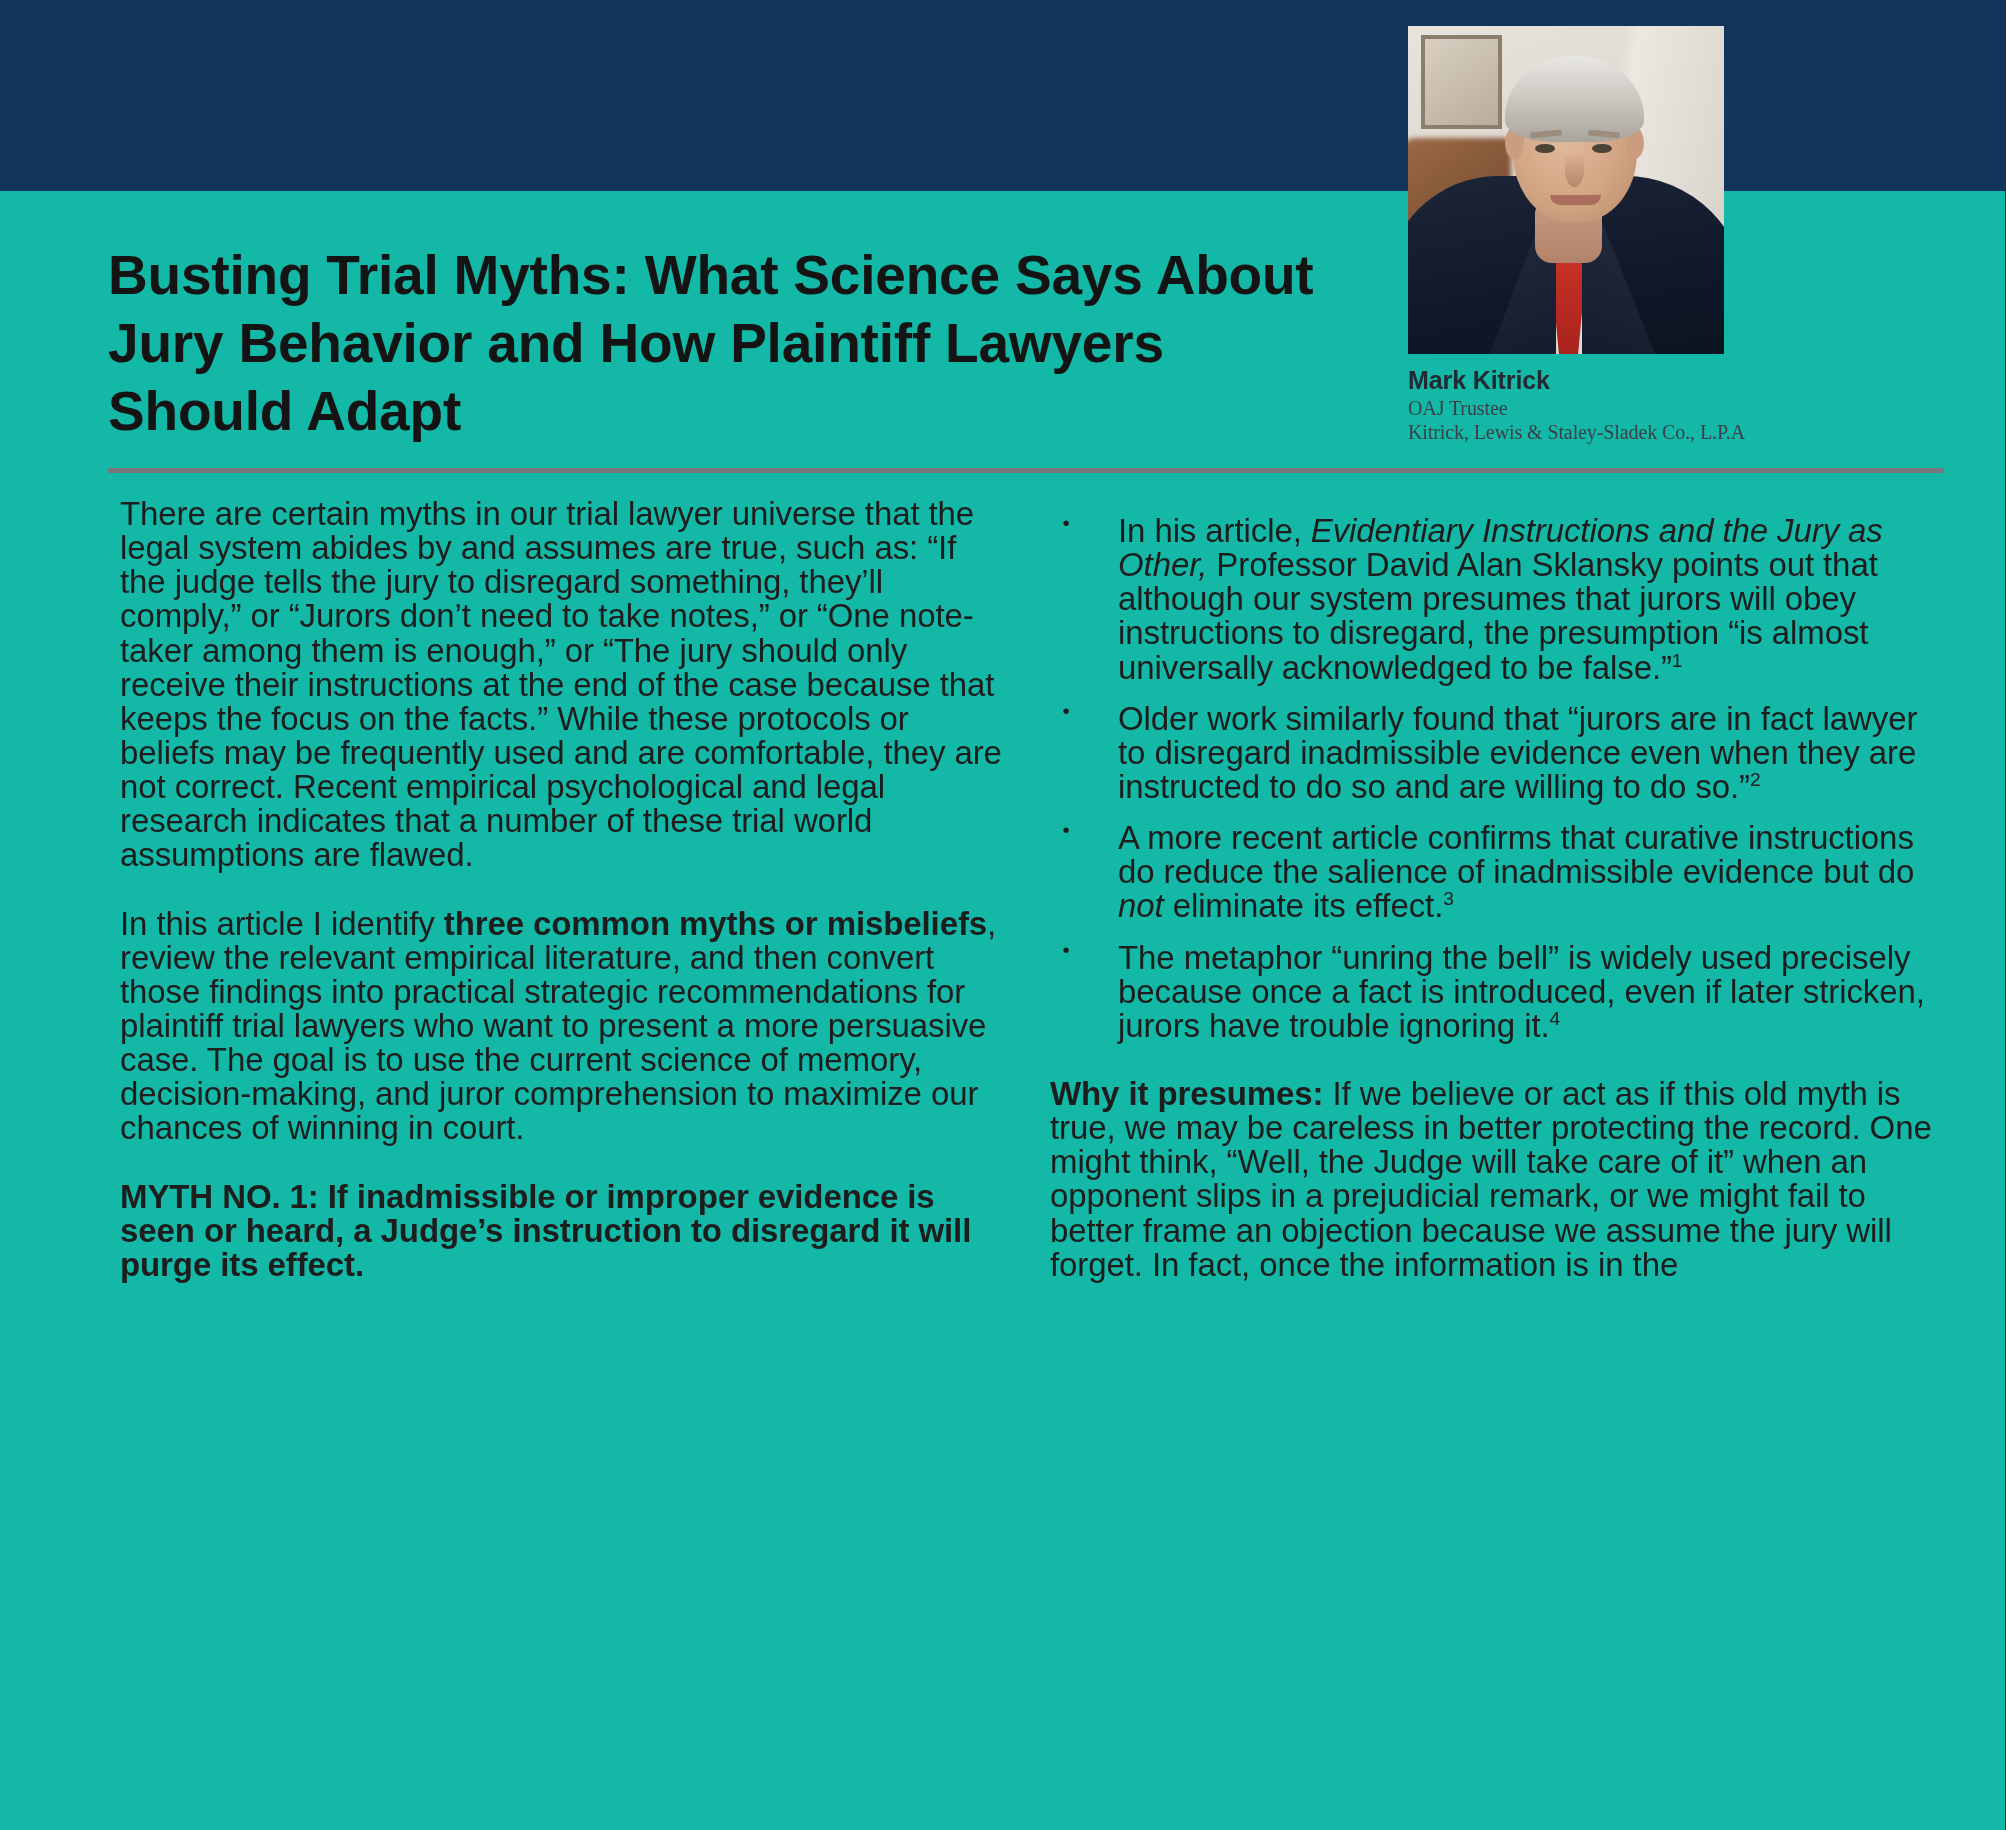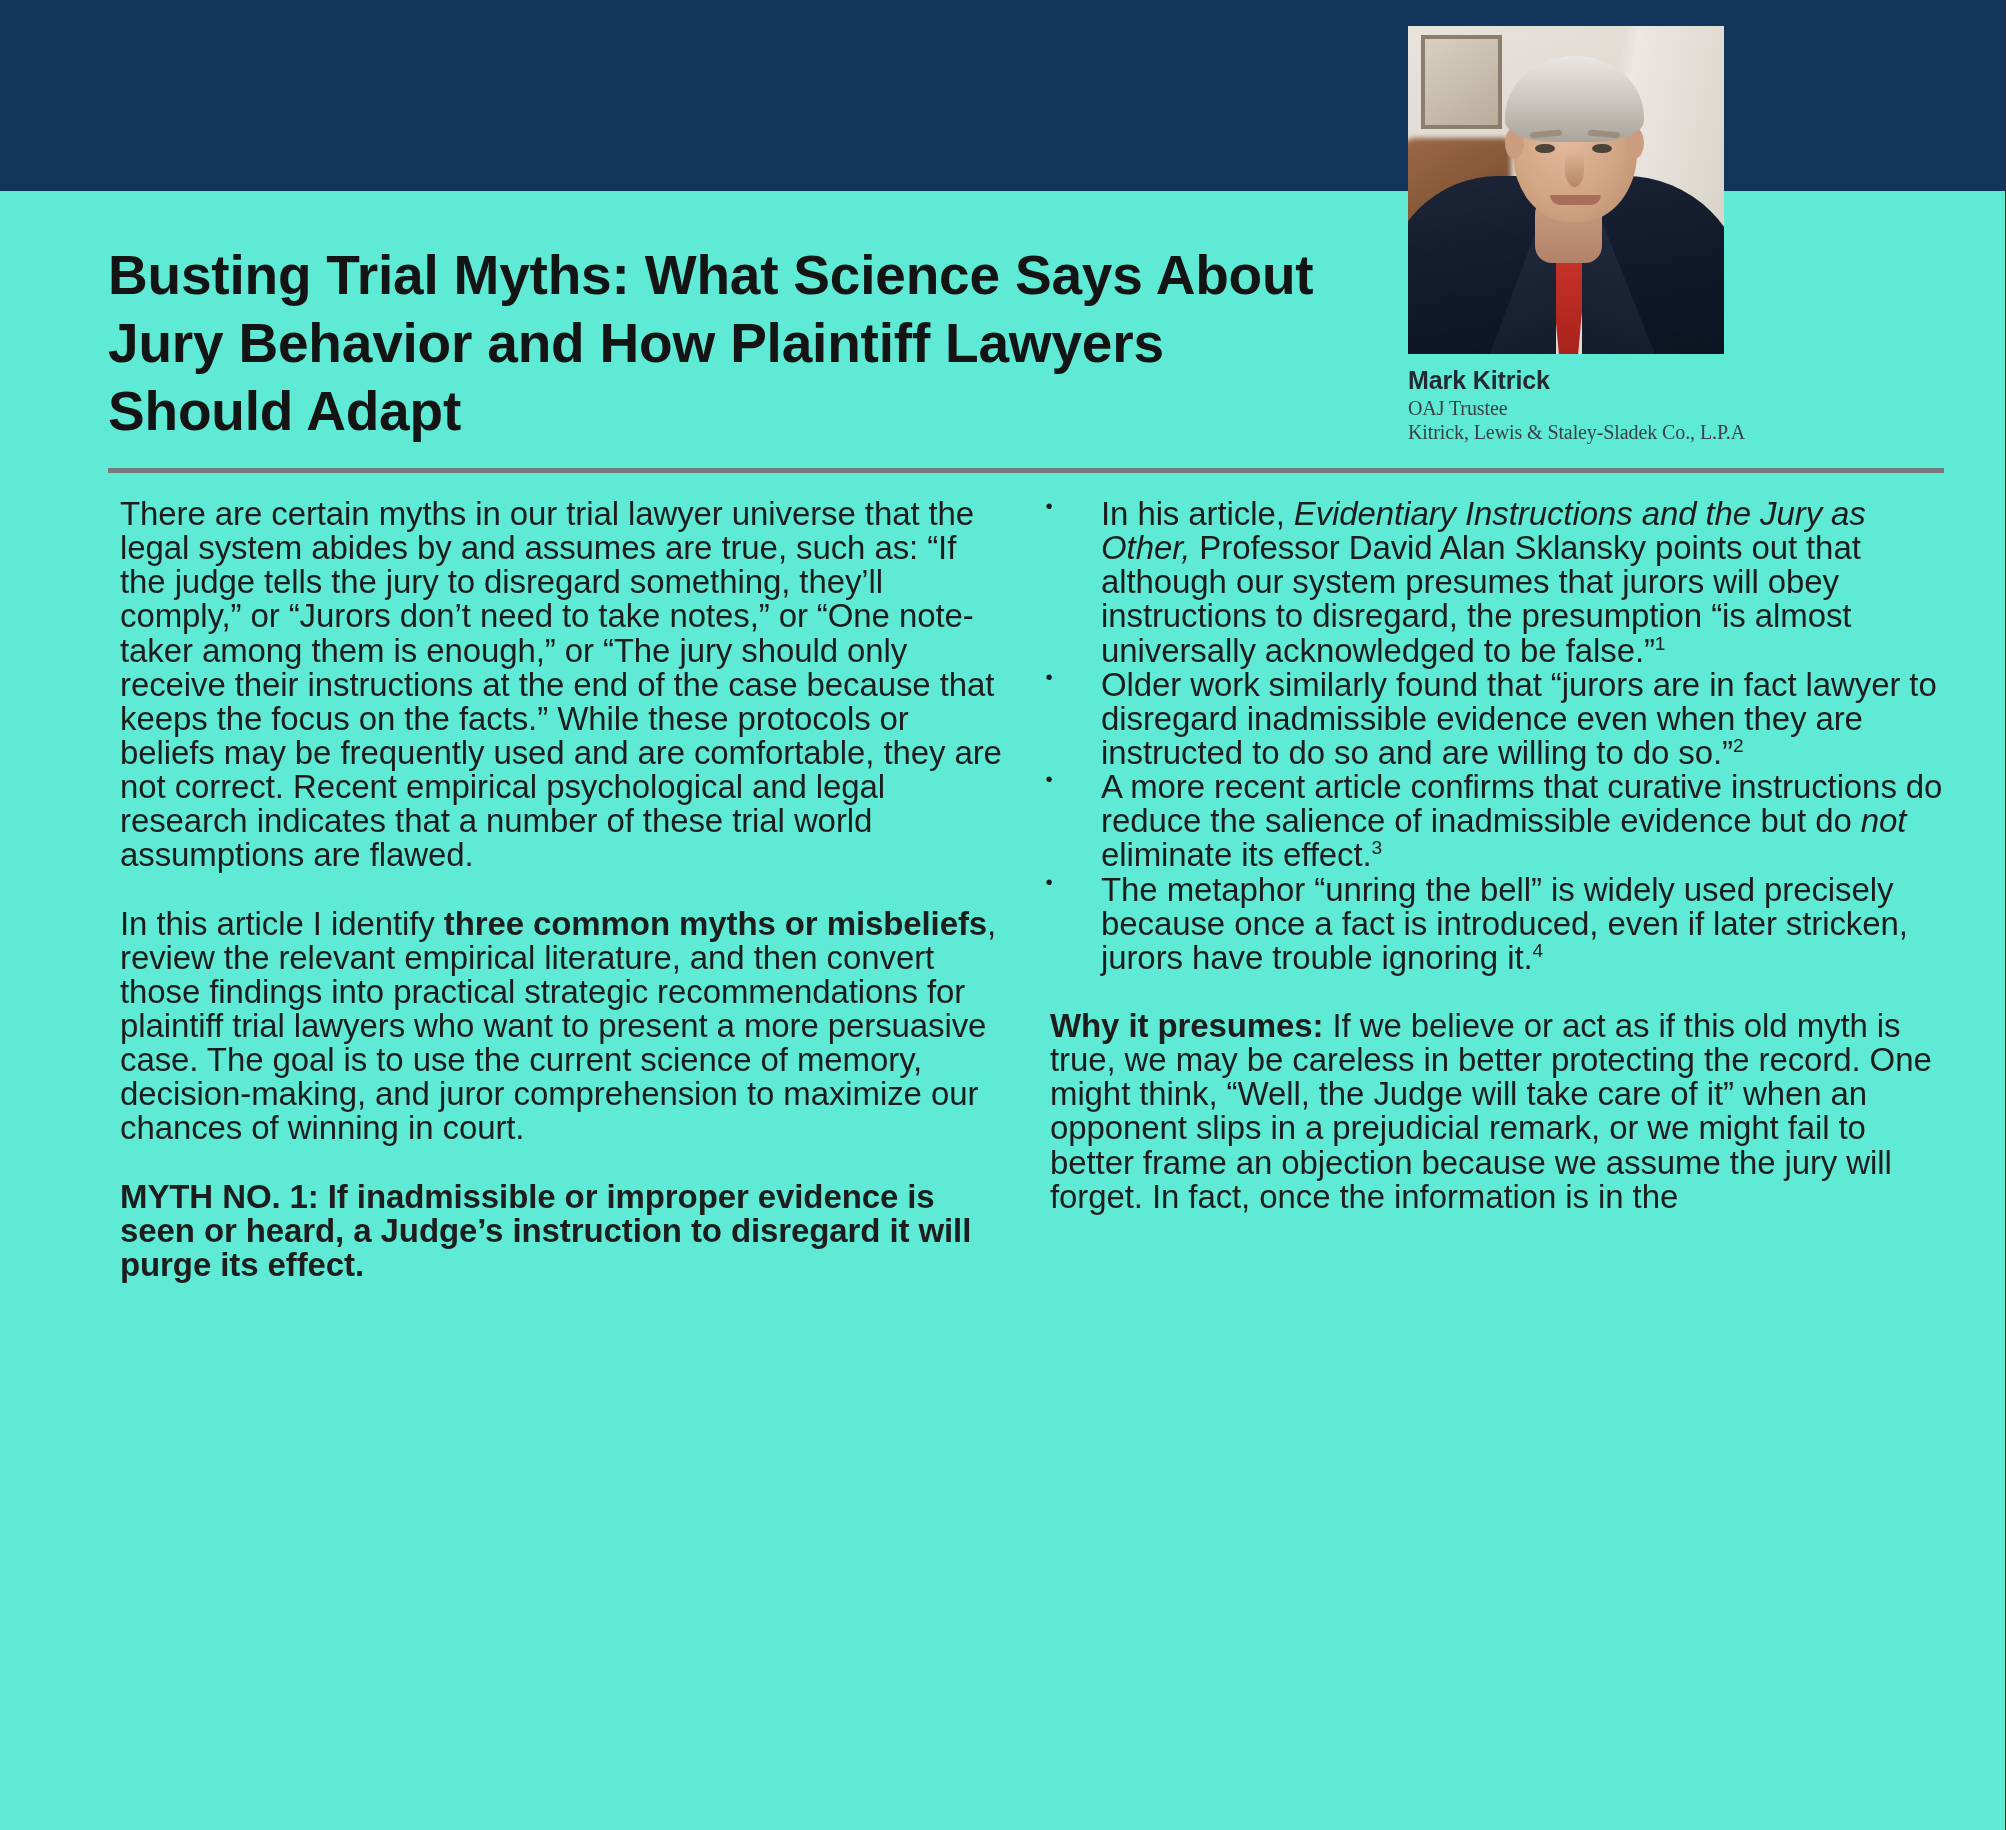--- a/index.html
+++ b/index.html
@@ -9,21 +9,21 @@
   }
   body {
     font-family: "Liberation Sans", sans-serif;
     -webkit-font-smoothing: antialiased;
   }
 
   #page {
     position: relative;
     width: 2007px;
     height: 1831px;
-    background: #5eead4;
+    background: #14b8a6;
     overflow: hidden;
     border-right: 2.8px solid #2a2a2a;
     box-sizing: border-box;
   }
 
   
   .header-band {
     position: absolute;
     left: 0;
     top: 0;
@@ -283,21 +283,21 @@
 
   
   ul.bullets {
     list-style: none;
     margin: 0 0 34px 0;
     padding: 0;
   }
   ul.bullets li {
     position: relative;
     padding-left: 63px;
-    margin: 0;
+    margin: 17px;
   }
   ul.bullets li::before {
     content: "\2022";
     position: absolute;
     left: 7.5px;
     top: -1.9px;
     font-size: 20.6px;
     color: #1d1d1d;
   }
   .myth-head {

